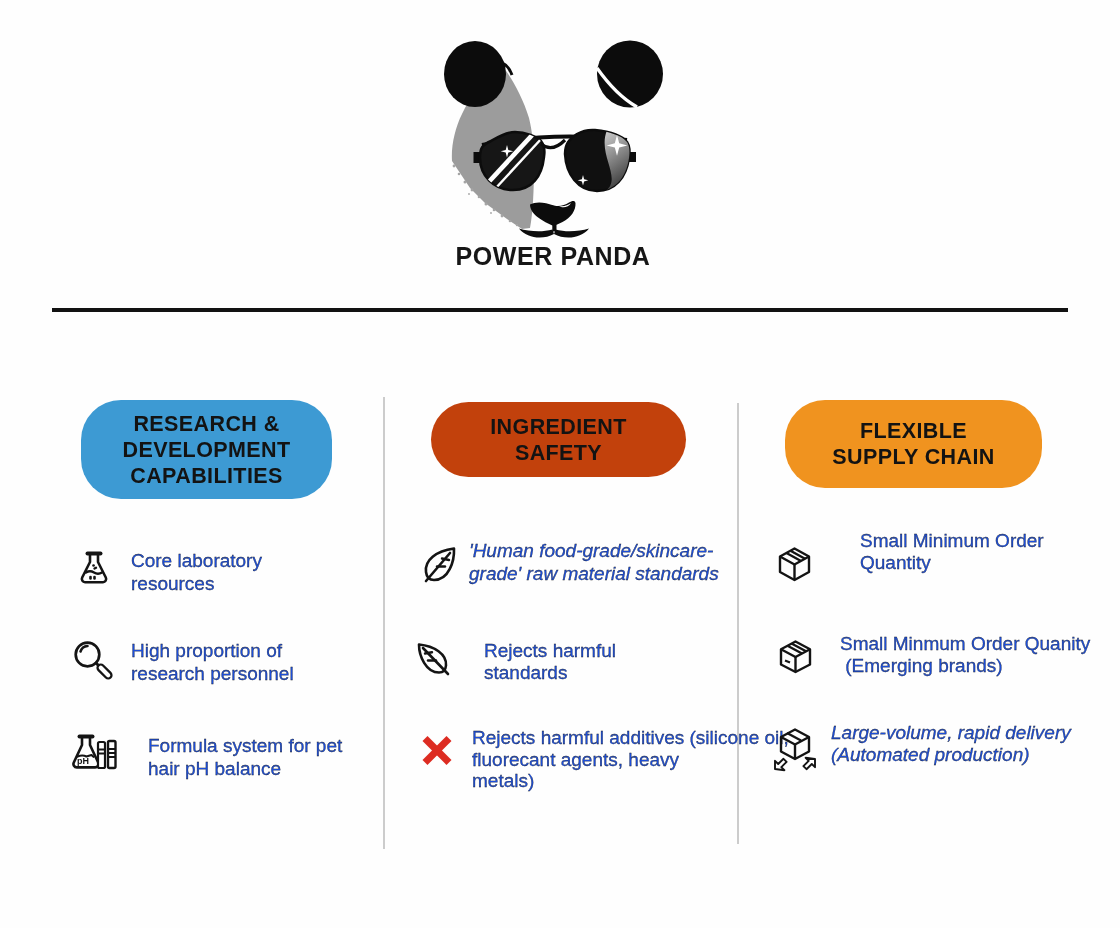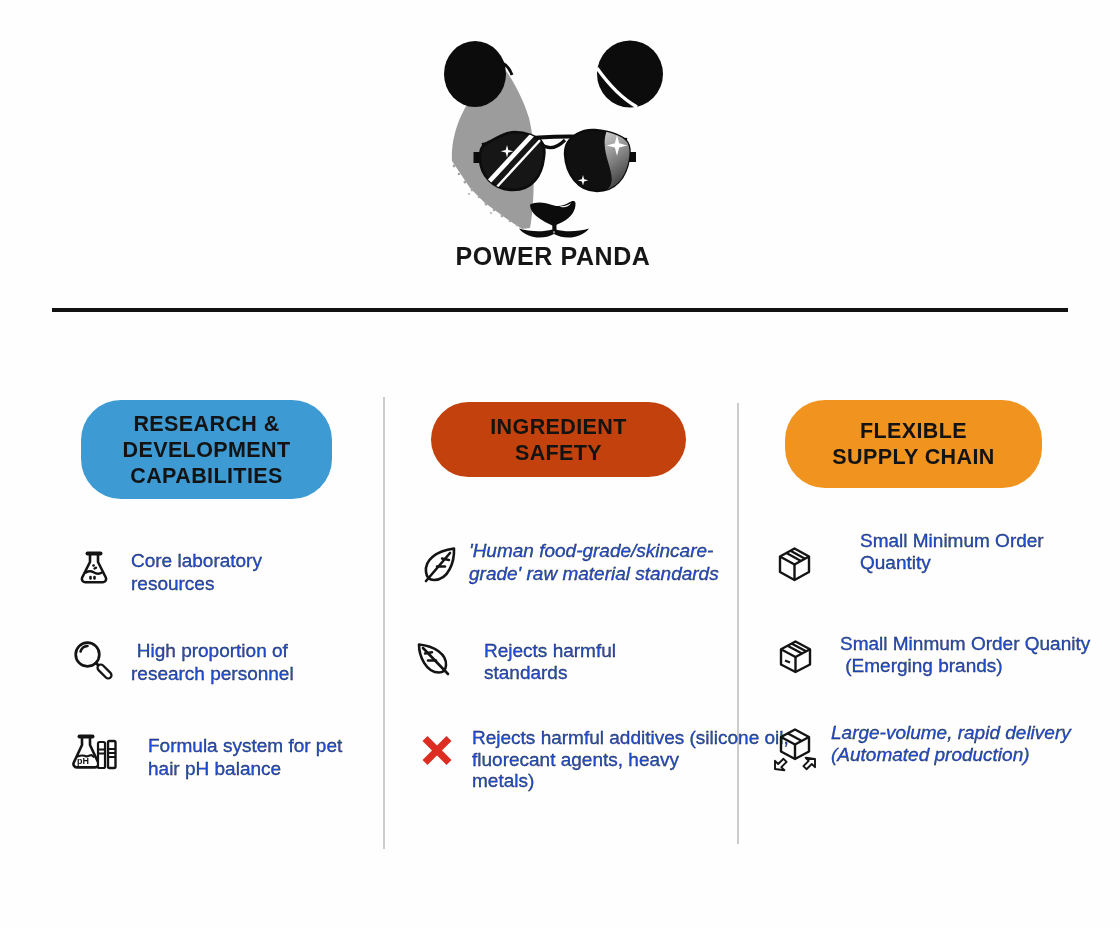--- a/index.html
+++ b/index.html
@@ -119,21 +119,21 @@
     <path d="M12,4 V11 L3.8,28.5 a3.4,3.4 0 0 0 3,4.9 h18.4 a3.4,3.4 0 0 0 3,-4.9 L20,11 V4" stroke-width="2.6"></path>
     <path d="M7.5,22.5 q5,-2 9,0 l5,-1.5 2,1.8" stroke-width="2.2"></path>
     <rect x="28" y="8" width="7" height="26" rx="1.5" stroke-width="2.2" fill="#fff"></rect>
     <path d="M28.5,15.5 h6 M28.5,19.5 h6" stroke-width="2"></path>
     <rect x="38" y="7" width="7.5" height="27" rx="1.5" stroke-width="2.4" fill="#fff"></rect>
     <path d="M38.5,15 h6.5 M38.5,19 h6.5 M38.5,23 h6.5" stroke-width="2"></path>
     <text x="7" y="30" font-size="9" font-weight="bold" fill="#141414" stroke="none" font-family="Liberation Sans">pH</text>
   </g>
 </svg>
 <div class="item" style="left:131px;top:549px;">Core laboratory<br>resources</div>
-<div class="item" style="left:131px;top:639px;text-align:center;">High proportion of<br>research personnel</div>
+<div class="item" style="left:131px;top:639px;">High proportion of<br>research personnel</div>
 <div class="item" style="left:131px;top:734px;margin-left:17px;">Formula system for pet<br>hair pH balance</div>
 
 <svg class="abs" style="left:423px;top:546px;" width="34" height="37" viewBox="0 0 34 37">
   <g stroke="#141414" fill="none" stroke-linecap="round" stroke-linejoin="round">
     <path d="M31,2.5 C13,5 1.5,14 3,26 C3.6,31 6.5,34 11,34 C26,34 31.5,15 31,2.5 Z" stroke-width="2.6"></path>
     <path d="M3,35 L27,7" stroke-width="2.6"></path>
     <path d="M14,20.5 h8" stroke-width="2.4"></path>
     <path d="M19,12.5 l7,1.5" stroke-width="2.4"></path>
   </g>
 </svg>

